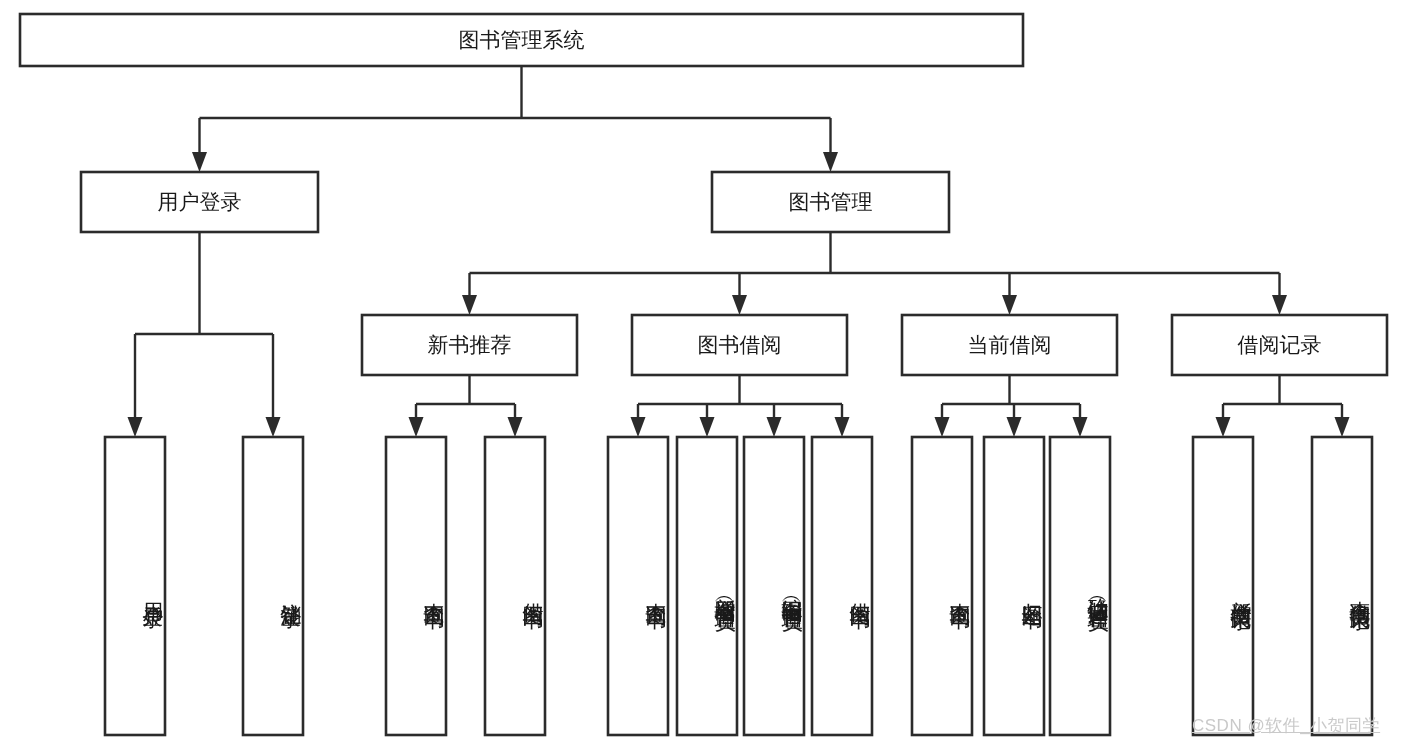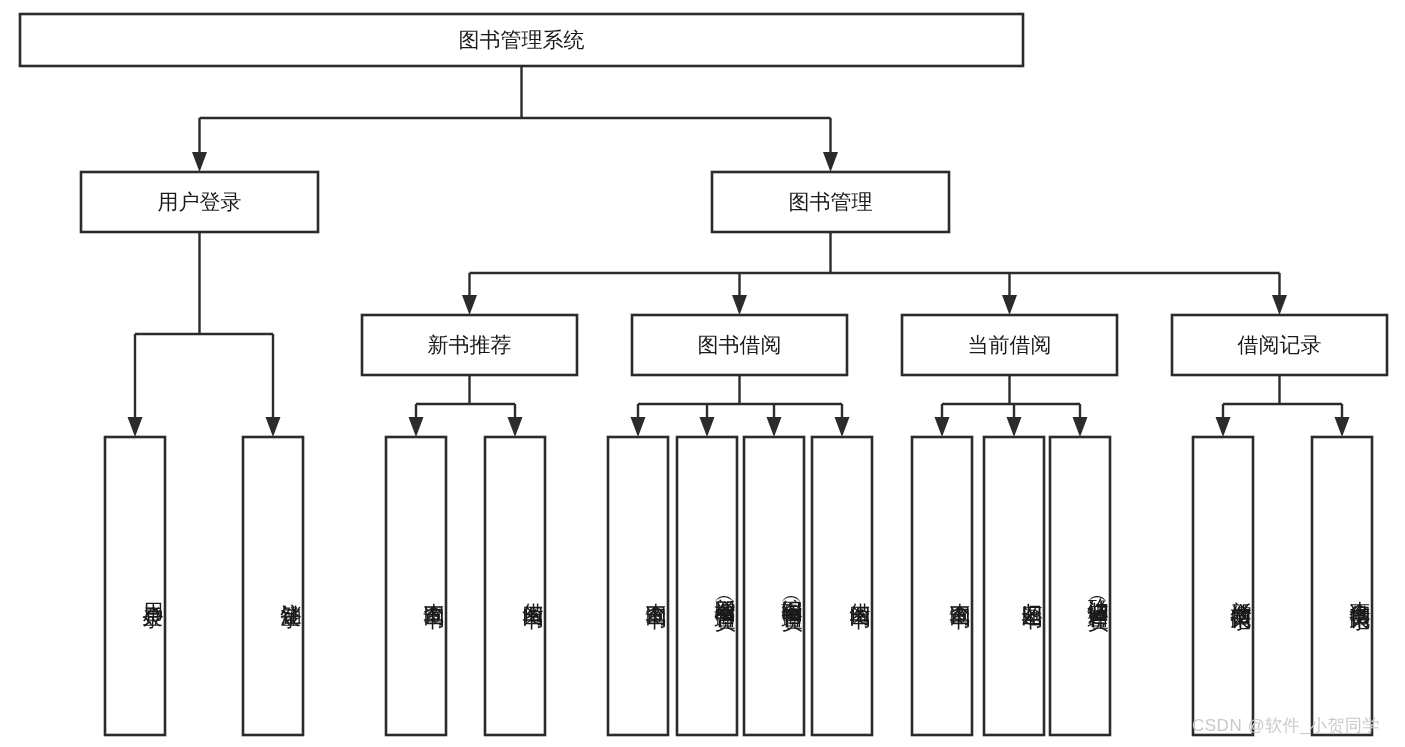--- a/index.html
+++ b/index.html
@@ -175,15 +175,15 @@
       <div class="node-label-v" style="left: 677px; top: 451px; width: 60px; height: 278px;">新增图书（管理员）</div>
       <div class="node-label-v" style="left: 744px; top: 451px; width: 60px; height: 278px;">编辑图书（管理员）</div>
       <div class="node-label-v" style="left: 812px; top: 451px; width: 60px; height: 278px;">借阅图书</div>
       <div class="node-label-v" style="left: 912px; top: 451px; width: 60px; height: 278px;">查询图书</div>
       <div class="node-label-v" style="left: 984px; top: 451px; width: 60px; height: 278px;">归还图书</div>
       <div class="node-label-v" style="left: 1050px; top: 451px; width: 60px; height: 278px;">确认归还（管理员）</div>
       <div class="node-label-v" style="left: 1193px; top: 451px; width: 60px; height: 278px;">新增借阅记录</div>
       <div class="node-label-v" style="left: 1312px; top: 451px; width: 60px; height: 278px;">查询借阅记录</div>
     </div>
 
-  <div class="watermark" style="left: 1192px; top: 714px;">CSDN @软件_小贺同学</div>
+  <div class="watermark" style="left: 1192px; top: 714px; text-decoration: underline;">CSDN @软件_小贺同学</div>
 
 </div>
 
 </body></html>

